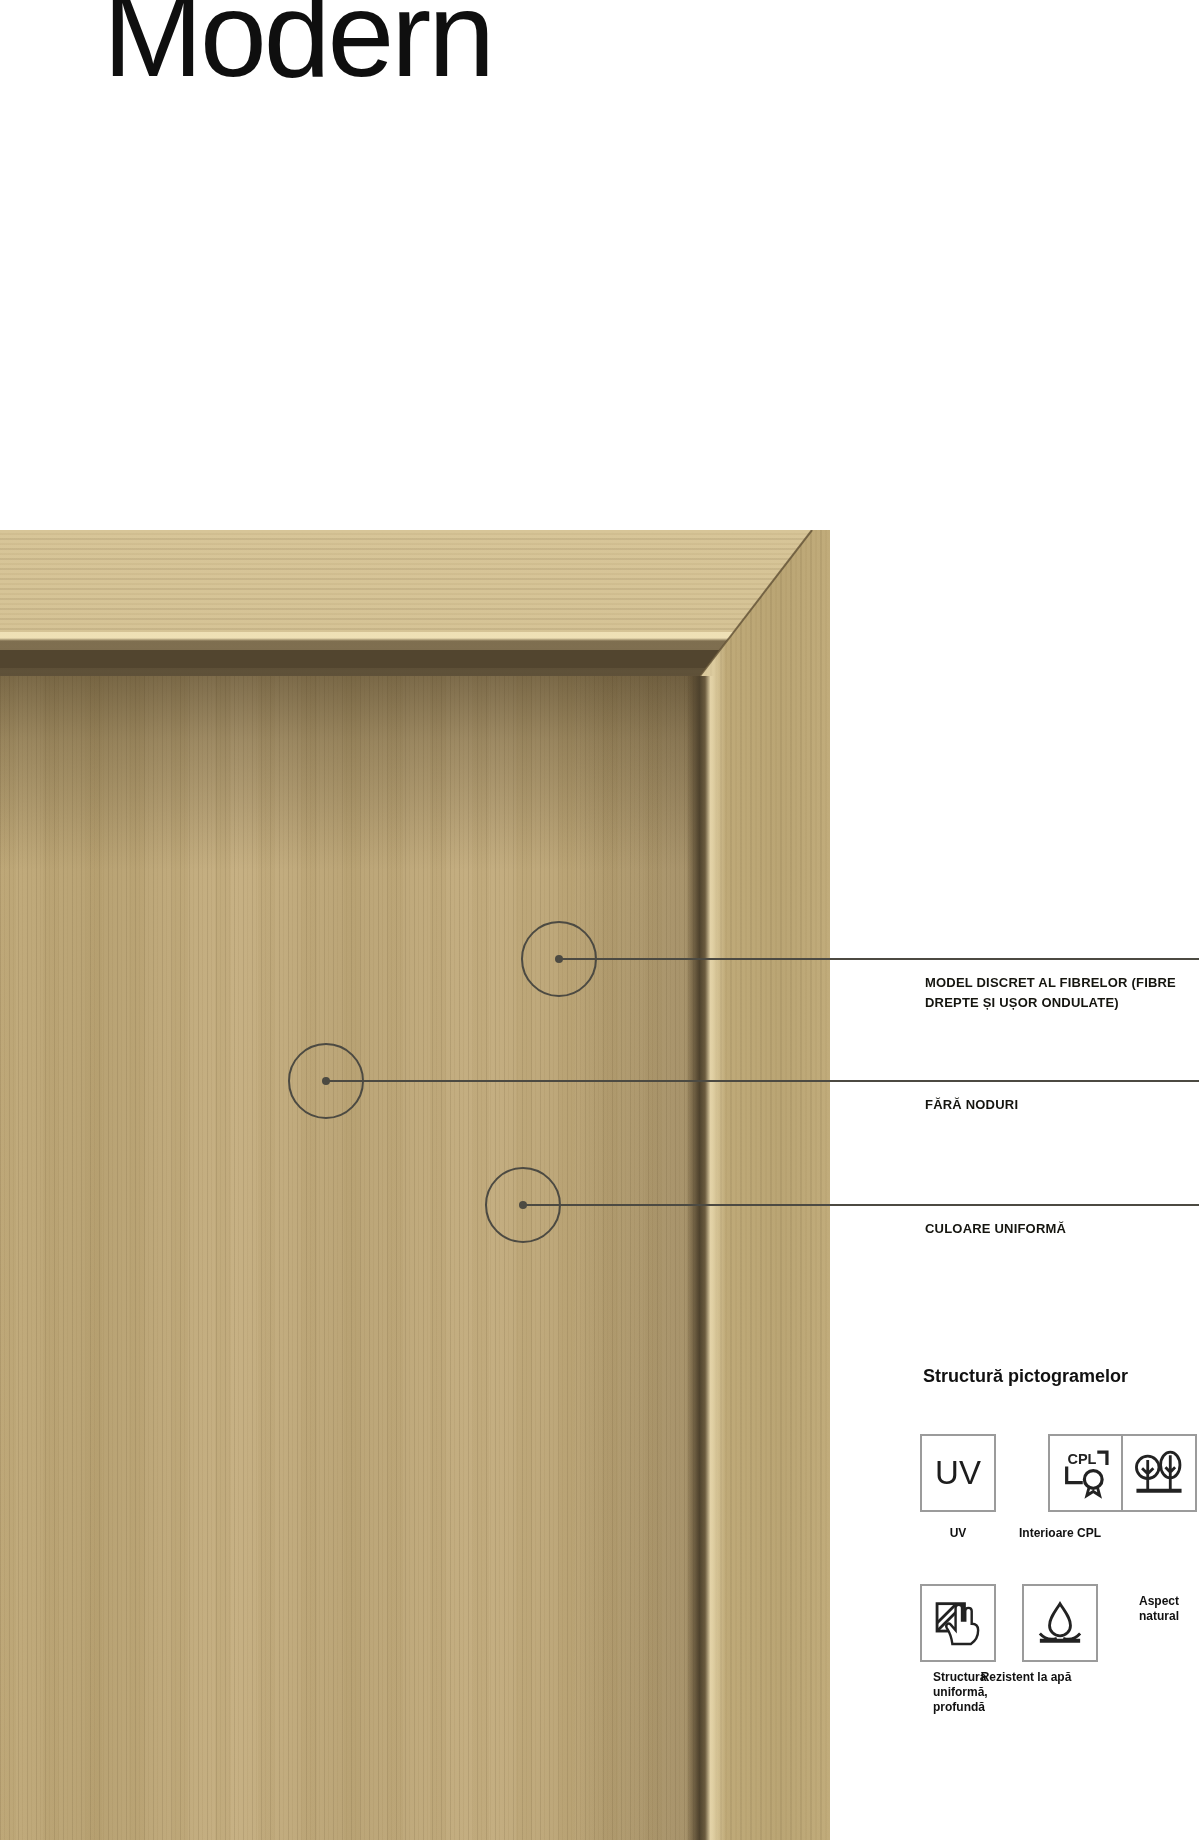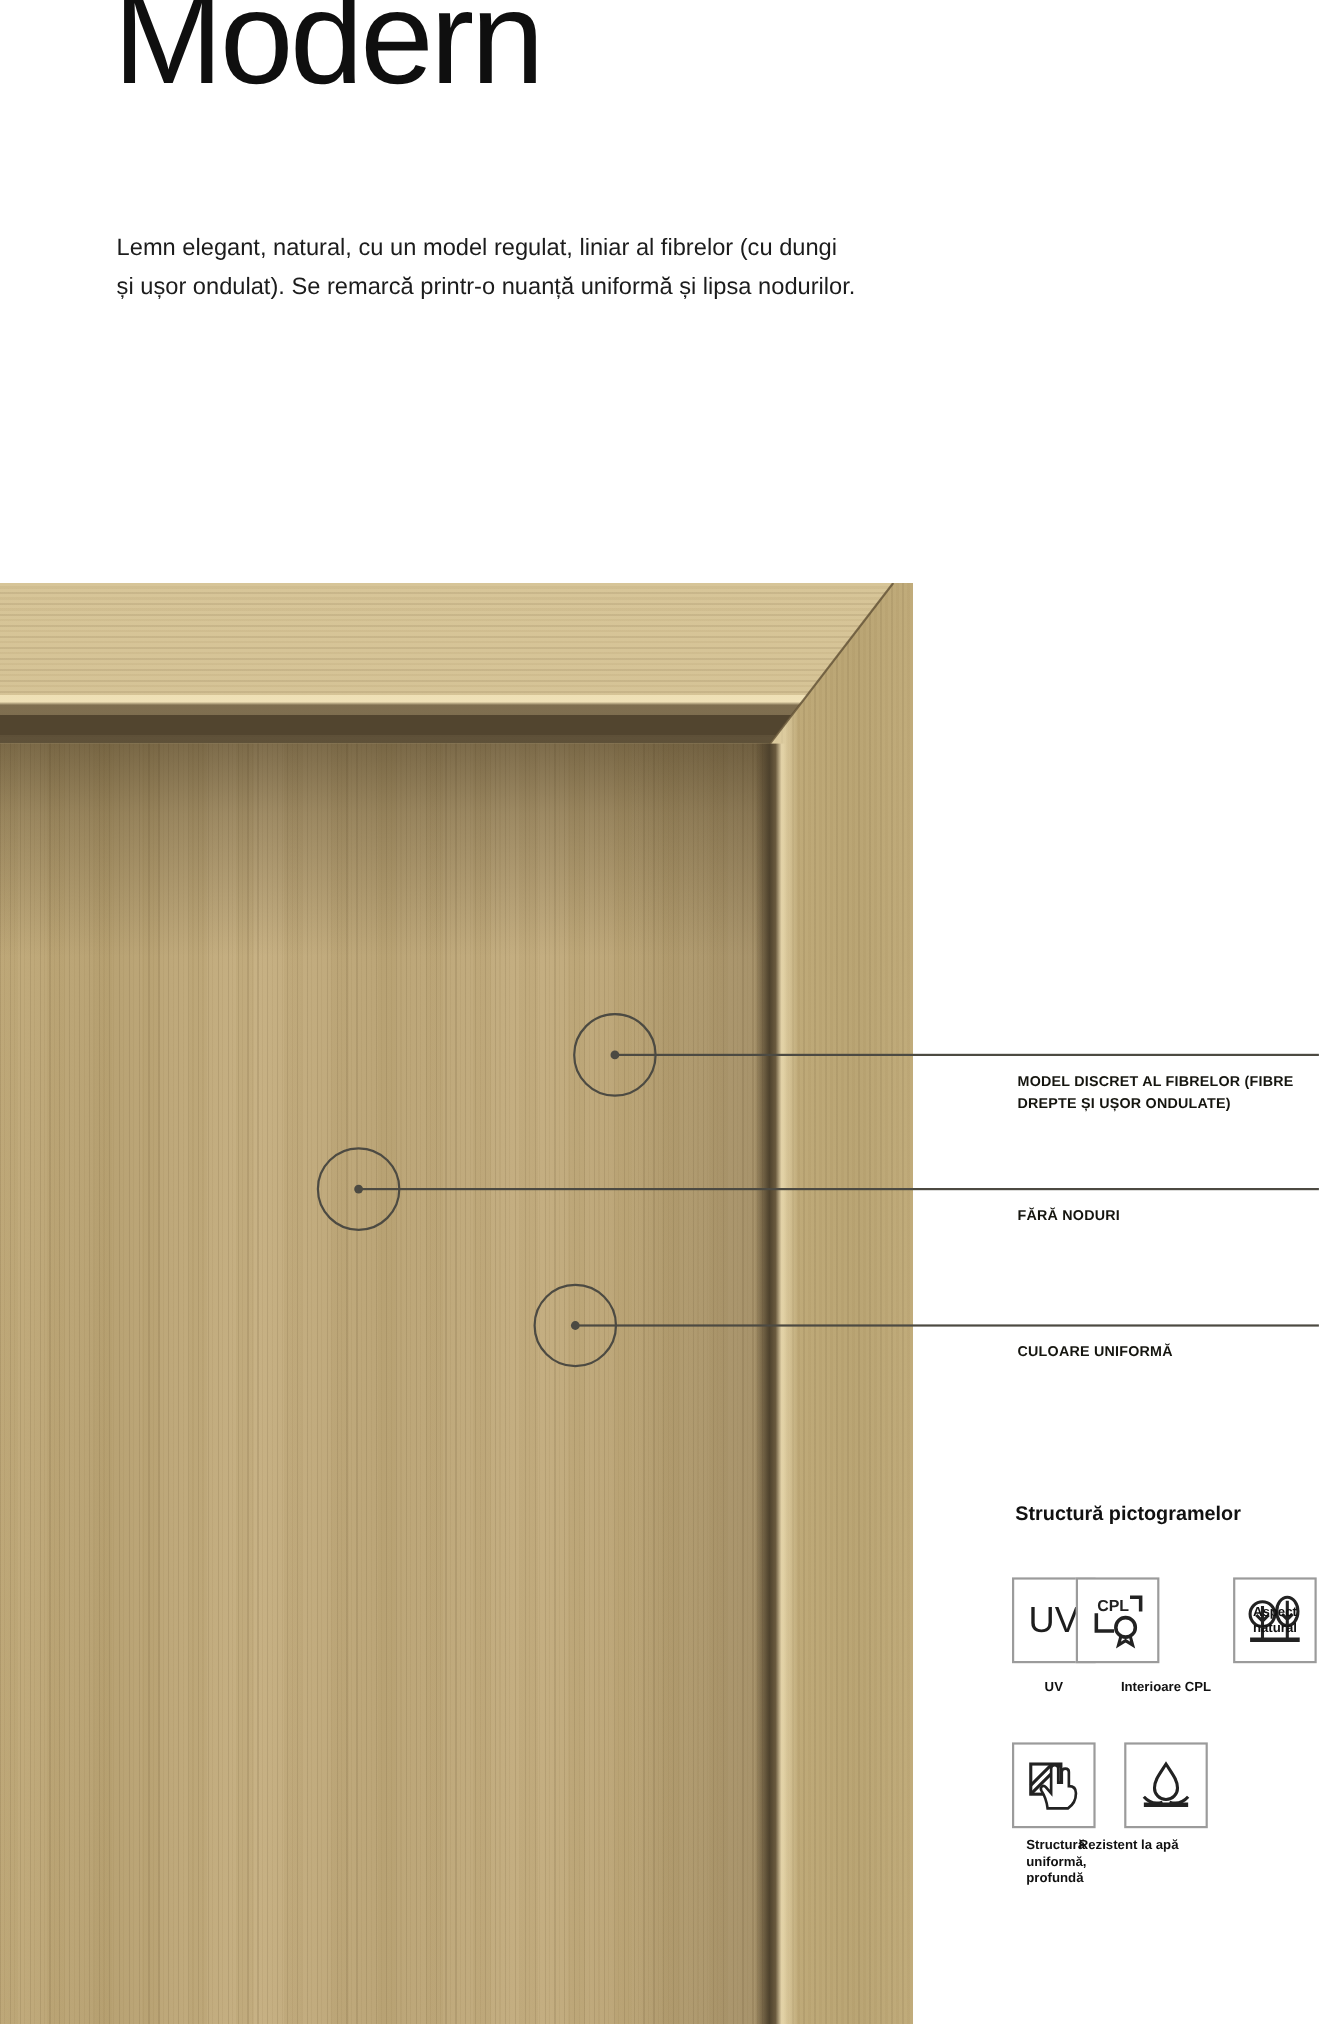--- a/index.html
+++ b/index.html
@@ -65,21 +65,20 @@
   .lbl-c{text-align:center;}
 </style>
 </head>
 <body>
 
 <div class="page">
 
   <div class="title">Modern</div>
 
   <div class="intro">
-    <p>Lemn elegant, natural, cu un model regulat, liniar al fibrelor (cu dungi și ușor ondulat). Se remarcă printr-o nuanță uniformă și lipsa nodurilor.</p>
   </div>
 
   <div class="photo">
     <div class="leaf"></div>
     <div class="leaf-shadow"></div>
     <div class="rail"></div>
     <div class="stile"></div>
     <div class="groove-v"></div>
     <div class="miter-seam"></div>
 
@@ -98,41 +97,41 @@
   <div class="callout-line" style="left:523px;top:1204px;width:676px;"></div>
   <div class="callout-circle" style="left:485px;top:1167px;"></div>
   <div class="callout-dot" style="left:519px;top:1201px;"></div>
   <div class="callout-label" style="top:1219px;">CULOARE UNIFORMĂ</div>
 
   <div class="legend-heading">Structură pictogramelor</div>
 
   <div class="icon-box" style="left:920px;top:1434px;">
     <span class="uv-text">UV</span>
   </div>
-  <div class="icon-box" style="left:978px;top:1434px;">
+  <div class="icon-box" style="left:1048px;top:1434px;">
     <svg width="58" height="58" viewBox="0 0 72 72" fill="none" stroke="#222" stroke-width="4">
       <text x="13" y="25" font-size="18" font-weight="700" fill="#222" stroke="none" font-family="Liberation Sans, sans-serif">CPL</text>
       <path d="M50 10 h12 v16"></path>
       <path d="M12 28 v20 h20"></path>
       <circle cx="45" cy="44" r="11"></circle>
       <path d="M40 53 L37 64 L45 59 L53 64 L50 53" stroke-width="3.5"></path>
     </svg>
   </div>
   <div class="icon-box" style="left:1121px;top:1434px;">
     <svg width="58" height="58" viewBox="0 0 72 72" fill="none" stroke="#222" stroke-width="3.5">
       <circle cx="22" cy="29" r="14"></circle>
       <path d="M22 20 V58 M22 37 L15 30 M22 37 L29 30"></path>
       <ellipse cx="50" cy="26" rx="12" ry="16"></ellipse>
       <path d="M50 14 V58 M50 35 L44 29 M50 35 L56 29"></path>
       <path d="M8 58 H64" stroke-width="5"></path>
     </svg>
   </div>
   <div class="icon-label lbl-c" style="left:908px;top:1526px;width:100px;">UV</div>
   <div class="icon-label lbl-c" style="left:1008px;top:1526px;width:104px;">Interioare CPL</div>
-  <div class="icon-label lbl-c" style="left:1121px;top:1458px;width:76px;">Aspect natural</div>
+  <div class="icon-label lbl-c" style="left:1121px;top:1594px;width:76px;">Aspect natural</div>
 
   <div class="icon-box" style="left:920px;top:1584px;">
     <svg width="58" height="58" viewBox="0 0 72 72" fill="none" stroke="#222" stroke-width="3.5">
       <rect x="10" y="12" width="34" height="34"></rect>
       <path d="M10 36 L34 12 M10 46 L44 12"></path>
       <path d="M29 62 c-1 -8 -3 -14 -7 -20 c-2 -4 2 -7 5 -4 l6 7 V17 c0 -5 8 -5 8 0 v16 h4 V21 c0 -5 8 -5 8 0 v16 q8 0 8 8 q0 11 -9 17 Z" fill="#ffffff" stroke-width="3"></path>
     </svg>
   </div>
   <div class="icon-box" style="left:1022px;top:1584px;">
     <svg width="58" height="58" viewBox="0 0 72 72" fill="none" stroke="#222" stroke-width="3.5">

